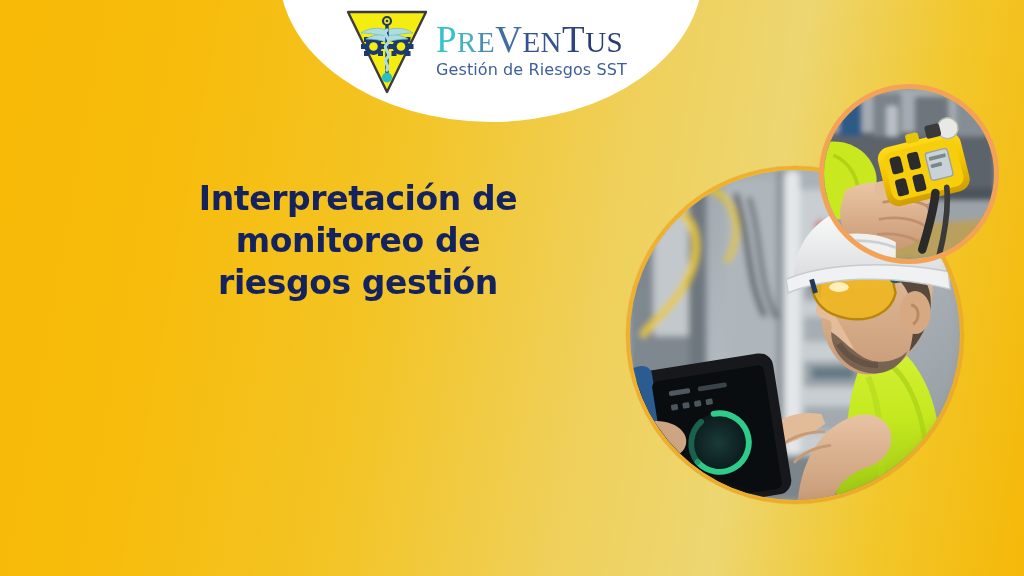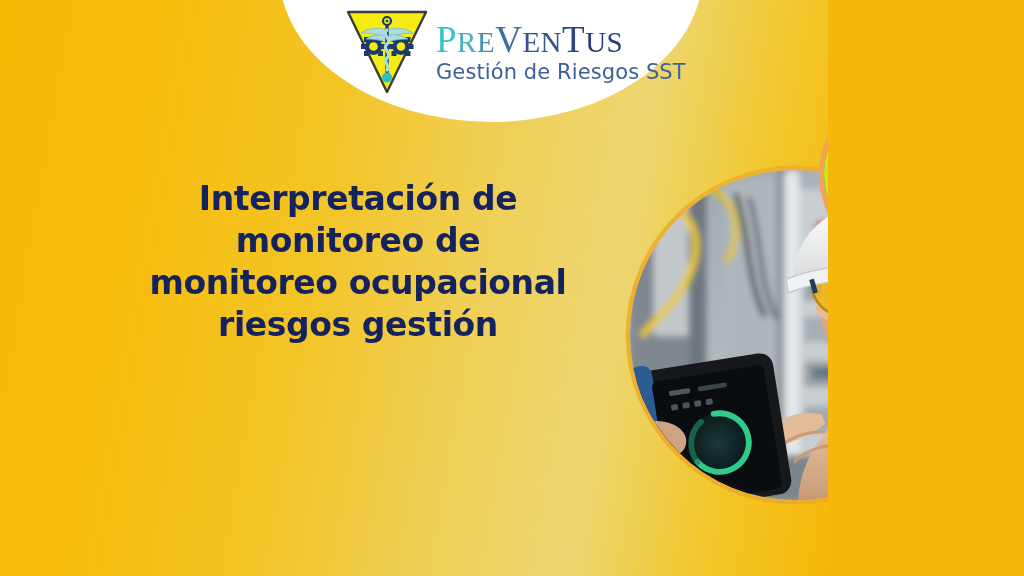--- a/index.html
+++ b/index.html
@@ -6,21 +6,21 @@
   html,body { width:1024px; height:576px; overflow:hidden; }
   body {
     font-family:"Liberation Sans", sans-serif;
     background:#F6B70A;
     position:relative;
   }
 
   
   #slide {
     position:absolute; inset:0;
-    width:828px; height:576px;
+    width:1024px; height:576px;
     overflow:hidden;
     background:linear-gradient(100deg,
         #F8B906 0%,
         #F7BC0C 18%,
         #F3C425 38%,
         #EFD05A 58%,
         #EDD671 72%,
         #F2C72B 86%,
         #F5B808 100%);
   }
@@ -57,21 +57,21 @@
   #wordmark .sc  { font-size:29px; }
   #wordmark .g1 { color:#35C3C9; }
   #wordmark .g2 { color:#49B0C0; }
   #wordmark .g3 { color:#4A8EB4; }
   #wordmark .g4 { color:#3E6FA3; }
   #wordmark .g5 { color:#35548F; }
   #wordmark .g6 { color:#2E4480; }
   #wordmark .g7 { color:#2A3C75; }
   #tagline {
     font-family:"DejaVu Sans", sans-serif;
-    font-size:21px;
+    font-size:16px;
     color:#3D6098;
     letter-spacing:0.1px;
     margin-top:3px;
     white-space:nowrap;
   }
 
   
   #headline {
     position:absolute;
     left:58px; top:178px;
@@ -167,21 +167,20 @@
 
     <div id="logo-text">
       <div id="wordmark"><span class="cap g1">P</span><span class="sc g2">R</span><span class="sc g3">E</span><span class="cap g4">V</span><span class="sc g5">EN</span><span class="cap g6">T</span><span class="sc g7">US</span></div>
       <div id="tagline">Gestión de Riesgos SST</div>
     </div>
   </div>
 
   <div id="headline">
     <span>Interpretación de</span>
     <span>monitoreo de</span>
-    <span>monitoreo ocupacional</span>
     <span>riesgos gestión</span>
   </div>
 
   <div id="photo-main" class="photo-circle">
     <svg viewBox="0 0 338 338" preserveAspectRatio="xMidYMid slice">
       <defs>
         <linearGradient id="bgInd" x1="0" y1="0" x2="1" y2="1">
           <stop offset="0" stop-color="#9AA3AA"></stop>
           <stop offset="0.45" stop-color="#B4BBC0"></stop>
           <stop offset="1" stop-color="#8E969D"></stop>

